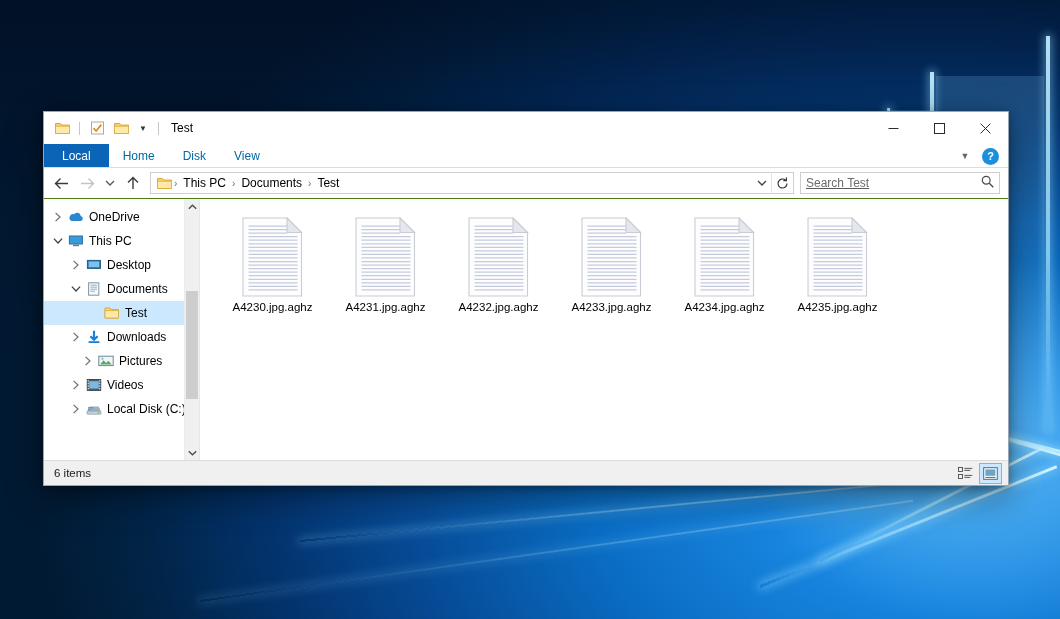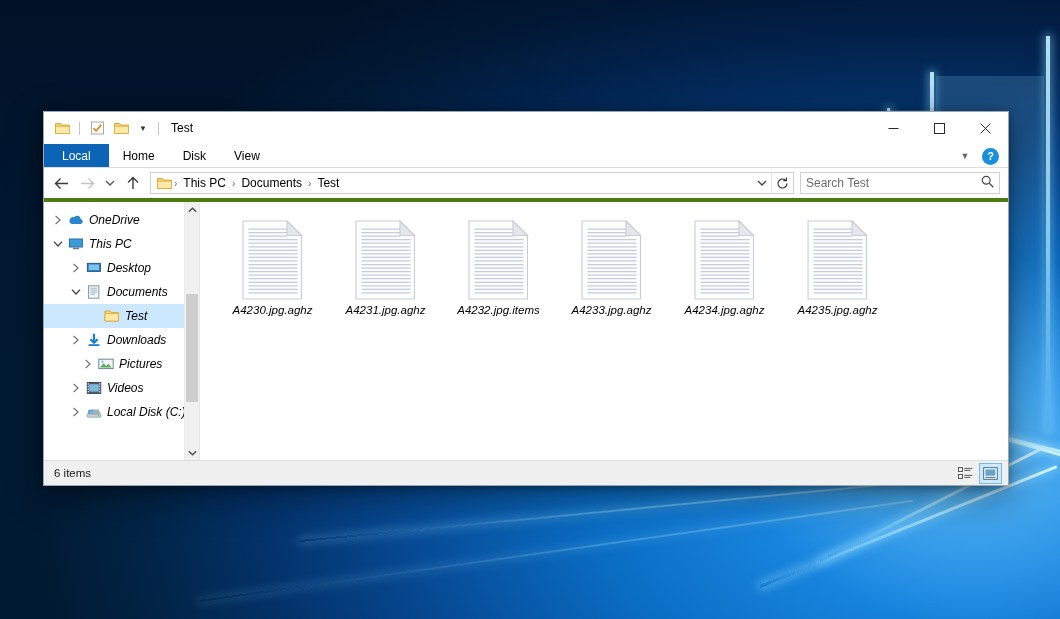--- a/index.html
+++ b/index.html
@@ -132,21 +132,21 @@
     height: 24px;
     flex: 0 0 24px;
     background: #ffffff;
     border-bottom: 1px solid #dcdcdc;
     display: flex;
     align-items: stretch;
     position: relative;
   }
   .tab {
     font-size: 12px;
-    color: #000000;
+    color: #0369a1;
     display: flex;
     align-items: center;
     padding: 0 14px;
     white-space: nowrap;
   }
   .tab.file {
     background: #0b64b5;
     color: #ffffff;
     padding: 0 18px;
   }
@@ -266,30 +266,30 @@
   }
   .search-input {
     border: 0;
     outline: 0;
     flex: 1;
     font-size: 12px;
     font-family: "Liberation Sans", sans-serif;
     color: #5a5a5a;
     background: transparent;
     min-width: 0;
+    text-decoration: underline;
   }
   .search-input::placeholder { color: #6b6b6b; }
 
   
   .body {
     flex: 1;
     display: flex;
     min-height: 0;
-    border-top: 4px solid #4d7c0f;
-    font-style: italic;
+    border-top: 1px solid #4d7c0f;
   }
   .navpane {
     width: 155px;
     flex: 0 0 155px;
     background: #fff;
     position: relative;
     overflow: hidden;
     padding-top: 6px;
   }
   .tree-item {
@@ -782,21 +782,21 @@
                   <path d="M6.5 44.5H55.5" stroke="#c3cbdd" stroke-width="1.25"></path>
                   <path d="M6.5 48.05H55.5" stroke="#c3cbdd" stroke-width="1.25"></path>
                   <path d="M6.5 51.599999999999994H55.5" stroke="#c3cbdd" stroke-width="1.25"></path>
                   <path d="M6.5 55.15H55.5" stroke="#c3cbdd" stroke-width="1.25"></path>
                   <path d="M6.5 58.699999999999996H55.5" stroke="#c3cbdd" stroke-width="1.25"></path>
                   <path d="M6.5 62.25H55.5" stroke="#c3cbdd" stroke-width="1.25"></path>
                   <path d="M6.5 65.8H55.5" stroke="#c3cbdd" stroke-width="1.25"></path>
                   <path d="M6.5 69.35H55.5" stroke="#c3cbdd" stroke-width="1.25"></path>
                   <path d="M6.5 72.9H55.5" stroke="#c3cbdd" stroke-width="1.25"></path>
                 </svg></div>
-              <div class="filelabel">A4232.jpg.items</div>
+              <div class="filelabel">A4232.jpg.aghz</div>
             </div>
             <div class="fileitem">
               <div class="doc-wrap"><svg width="62" height="80" viewBox="0 0 62 80">
                   <path d="M1 1h44l14.5 14.5V79H1z" fill="#fdfdfe" stroke="#c9ccd4" stroke-width="1.1"></path>
                   <path d="M45 1l14.5 14.5H45z" fill="#e4e7ec" stroke="#c9ccd4" stroke-width="1.1"></path>
                   <path d="M6.5 9H45" stroke="#c3cbdd" stroke-width="1.25"></path>
                   <path d="M6.5 12.55H45" stroke="#c3cbdd" stroke-width="1.25"></path>
                   <path d="M6.5 16.1H45" stroke="#c3cbdd" stroke-width="1.25"></path>
                   <path d="M6.5 19.65H55.5" stroke="#c3cbdd" stroke-width="1.25"></path>
                   <path d="M6.5 23.2H55.5" stroke="#c3cbdd" stroke-width="1.25"></path>

